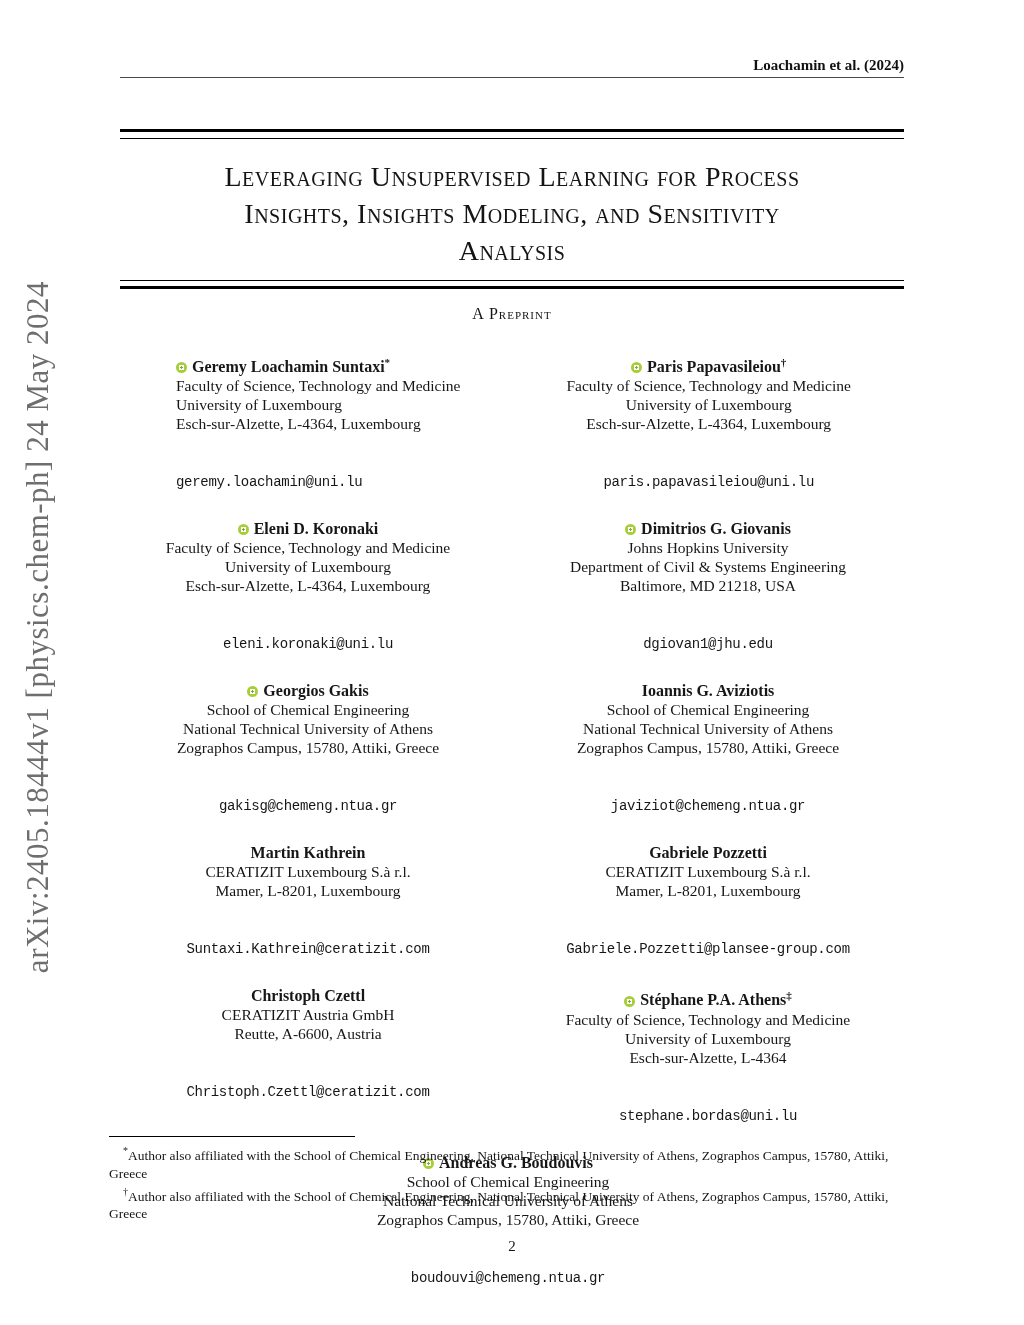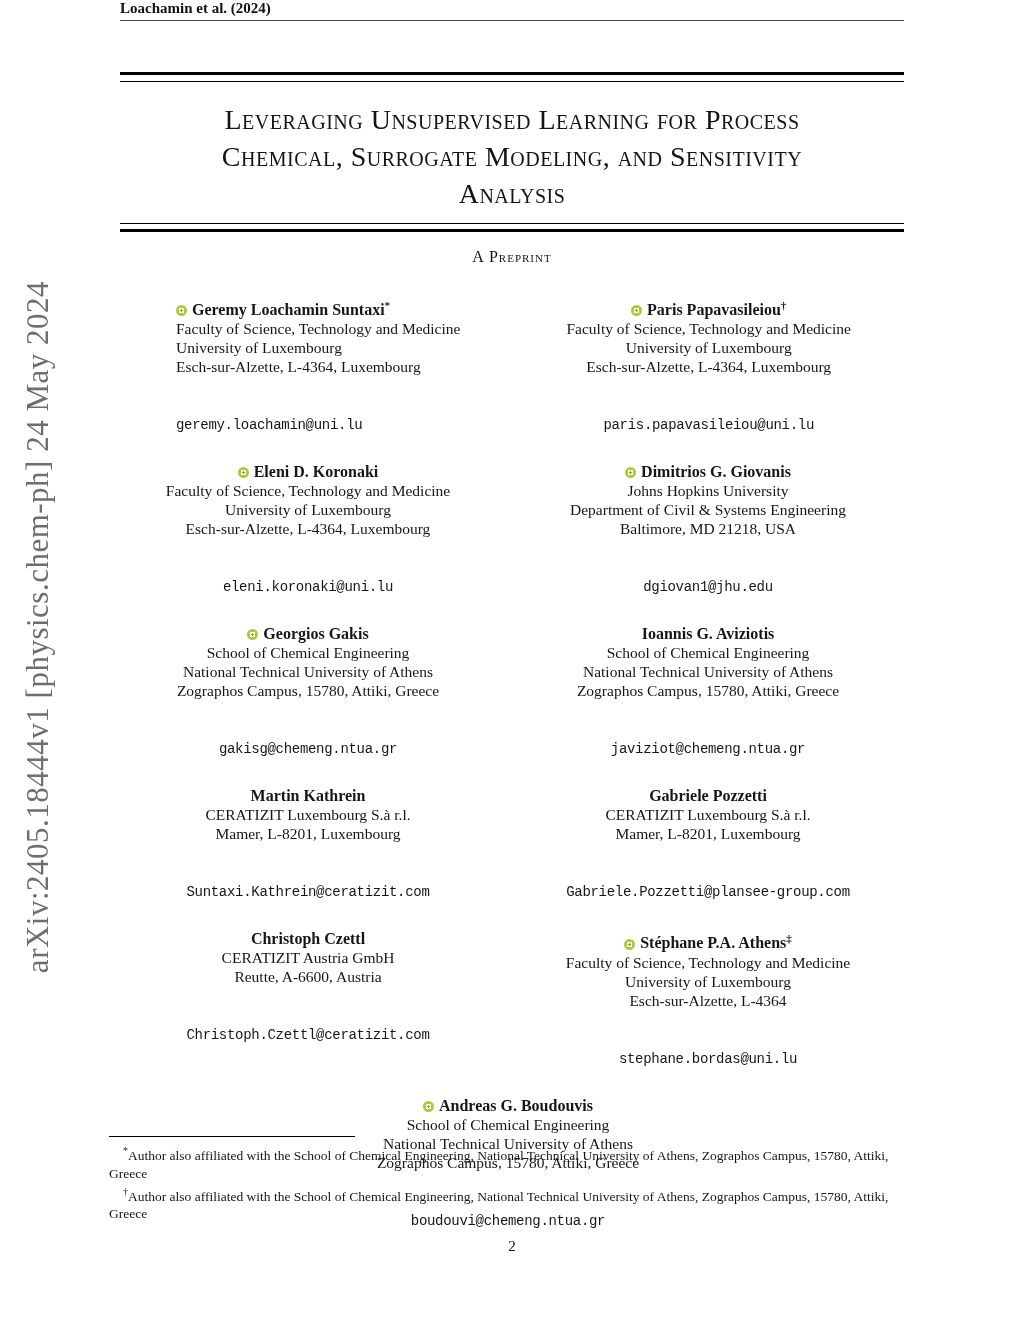--- a/index.html
+++ b/index.html
@@ -21,21 +21,21 @@
     writing-mode: vertical-rl;
     transform: rotate(180deg);
     font-size: 31px;
     color: #6e6e6e;
     white-space: nowrap;
     letter-spacing: 0.5px;
   }
 
   .content { position: absolute; left: 120px; top: 0; width: 784px; }
 
-  .running-head { text-align: left; font-weight: bold; font-size: 15px; color: #111; }
+  .running-head { margin-top: 57px; text-align: right; font-weight: bold; font-size: 15px; color: #111; }
   .head-rule   { border-top: 1px solid #4a4a4a; margin-top: 3px; }
 
   .rule-thick-top { border-top: 3px solid #000; margin-top: 51px; }
   .rule-thin-top  { border-top: 1.5px solid #000; margin-top: 6px; }
 
   .title {
     margin-top: 19px;
     text-align: center;
     font-size: 28px;
     line-height: 37px;
@@ -118,21 +118,21 @@
   <div class="content">
 
     <div class="running-head">Loachamin et al. (2024)</div>
     <div class="head-rule"></div>
 
     <div class="rule-thick-top"></div>
     <div class="rule-thin-top"></div>
 
     <div class="title">
       <div>Leveraging Unsupervised Learning for Process</div>
-      <div>Chemical, Surrogate Modeling, and Sensitivity</div>
+      <div>Insights, Insights Modeling, and Sensitivity</div>
       <div>Analysis</div>
     </div>
 
     <div class="rule-thin-bottom"></div>
     <div class="rule-thick-bottom"></div>
 
     <div class="preprint">A Preprint</div>
 
     <div class="authors">
 

